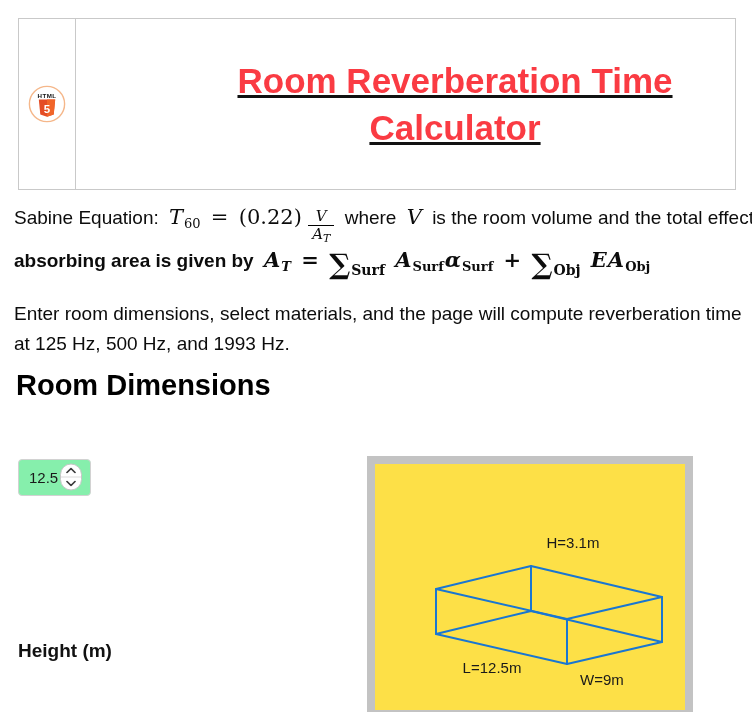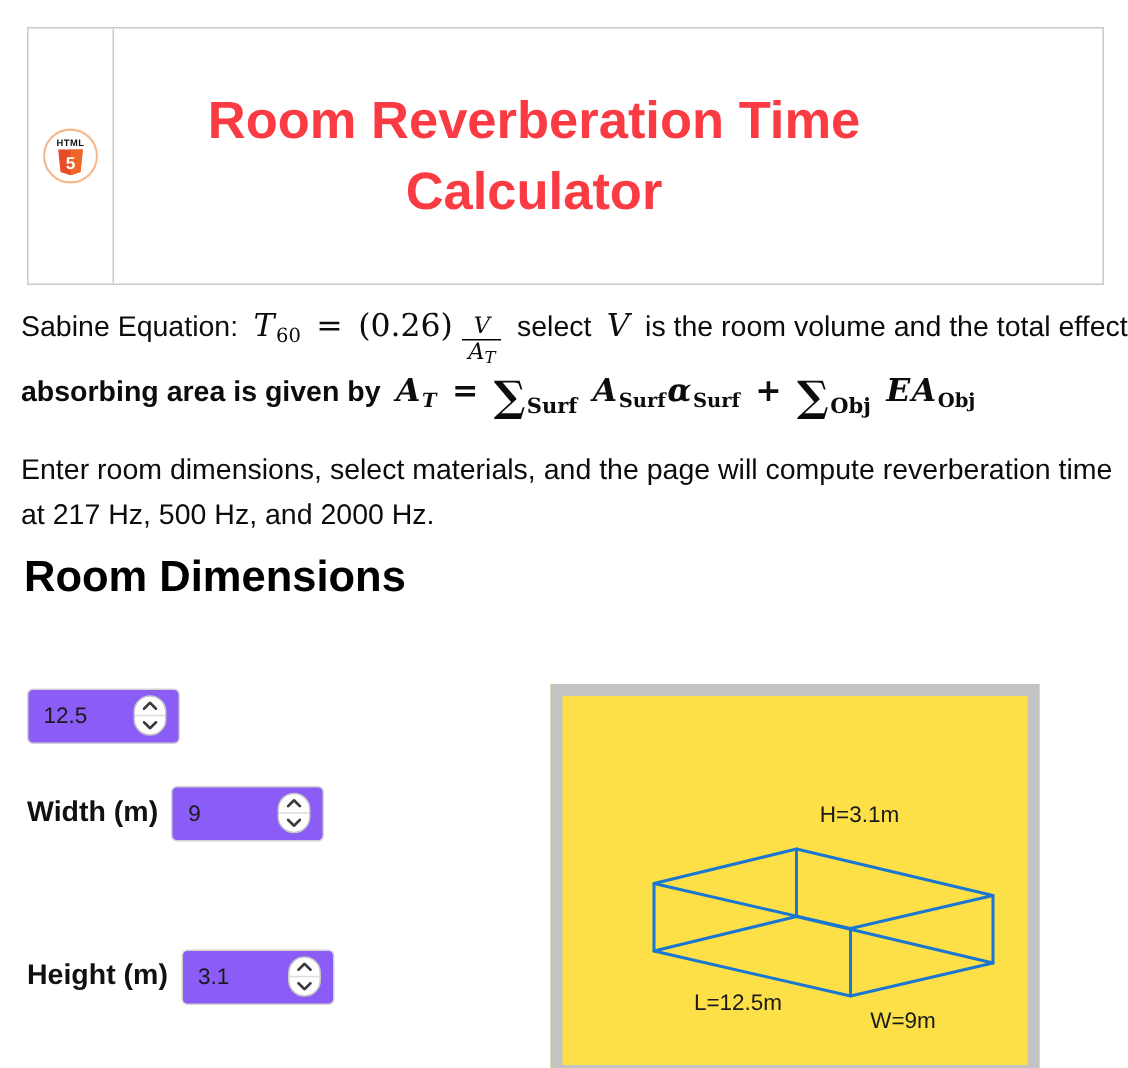--- a/index.html
+++ b/index.html
@@ -3,21 +3,21 @@
 <meta charset="utf-8">
 <style>
   html,body{margin:0;padding:0;background:#fff;}
   #app{position:relative;width:752px;height:712px;background:#fff;overflow:hidden;
        font-family:"Liberation Sans",sans-serif;color:#111;}
 
   
   .header-box{position:absolute;left:18px;top:18px;width:718px;height:172px;
               border:1px solid #c9c9c9;box-sizing:border-box;display:flex;background:#fff;}
   .logo-cell{width:56px;border-right:1px solid #c9c9c9;display:flex;align-items:center;justify-content:center;}
-  .title-cell{flex:1;display:flex;align-items:center;justify-content:flex-start;}
+  .title-cell{flex:1;display:flex;align-items:center;justify-content:flex-end;text-decoration:underline;}
   .page-title{color:#fa3b43;font-weight:bold;font-size:35px;line-height:47px;
               text-align:center;max-width:560px;}
 
   
   .eq-line{position:absolute;left:14px;width:736px;font-size:19px;white-space:nowrap;color:#0c0c0c;}
   .eq-line1{top:205px;}
   .eq-line2{top:247px;font-weight:bold;}
   .eq-line > span{margin-right:5px;}
   .eq-line > span.tight{margin-right:1px;}
   .m{font-family:"DejaVu Serif",serif;font-style:normal;}
@@ -33,22 +33,22 @@
   .frac .fsub{font-size:11px;vertical-align:-3px;}
 
   
   .instructions{position:absolute;left:14px;top:299px;width:737px;font-size:19px;line-height:30px;color:#0c0c0c;}
   .section-title{position:absolute;left:16px;top:369px;font-size:29px;font-weight:bold;color:#000;text-align:center;}
 
   
   .dim-row{position:absolute;left:18px;height:38px;display:flex;align-items:center;}
   .row-length{top:458px;} .row-width{top:523px;} .row-height{top:588px;margin-top:44px;}
   .dim-label{font-size:19px;font-weight:bold;margin-right:9px;white-space:nowrap;}
-  .num-input{position:relative;width:102px;height:37px;border:1px solid #d2d2d2;border-radius:4px;
-             background:#8b5cf6;box-sizing:border-box;}
+  .num-input{position:relative;width:73px;height:37px;border:1px solid #d2d2d2;border-radius:4px;
+             background:#86efac;box-sizing:border-box;}
   .num-value{position:absolute;left:10px;top:0;width:42px;height:100%;border:none;outline:none;
              font-family:"Liberation Sans",sans-serif;font-size:15px;color:#1a1a1a;background:transparent;padding:0;}
   .stepper{position:absolute;right:8px;top:50%;transform:translateY(-50%);width:22px;height:27px;
            border:1px solid #c6c6c6;border-radius:11px;background:#fff;display:flex;flex-direction:column;
            box-sizing:border-box;overflow:hidden;}
   .stepper-half{flex:1;display:flex;align-items:center;justify-content:center;cursor:pointer;}
   .stepper-half.up{border-bottom:1px solid #dcdcdc;}
 
   
   .room-canvas-frame{position:absolute;left:367px;top:456px;width:310px;height:246px;
@@ -72,42 +72,42 @@
     </div>
     <div class="title-cell">
       <div class="page-title">Room Reverberation Time Calculator</div>
     </div>
   </div>
 
   <div class="eq-line eq-line1">
     <span>Sabine Equation:</span>
     <span class="mi big tight">T</span><span class="m sub">60</span>
     <span class="m big">=</span>
-    <span class="m big tight">(0.26)</span>
+    <span class="m big tight">(0.22)</span>
     <span class="frac">
       <span class="fnum mi">V</span>
       <span class="fden"><span class="mi">A</span><span class="mi fsub">T</span></span>
     </span>
-    <span>select</span>
+    <span>where</span>
     <span class="mi big">V</span>
     <span>is the room volume and the total effective</span>
   </div>
 
   <div class="eq-line eq-line2">
     <span>absorbing area is given by</span>
     <span class="mi big tight">A</span><span class="mi sub">T</span>
     <span class="m big">=</span>
     <span class="m sum tight">∑</span><span class="m ssub">Surf</span>
     <span class="mi big tight">A</span><span class="m ssub2 tight">Surf</span><span class="mi big tight">α</span><span class="m ssub2">Surf</span>
     <span class="m big">+</span>
     <span class="m sum tight">∑</span><span class="m ssub">Obj</span>
     <span class="mi big tight">E</span><span class="mi big tight">A</span><span class="m ssub2">Obj</span>
   </div>
 
-  <div class="instructions">Enter room dimensions, select materials, and the page will compute reverberation time at 217 Hz, 500 Hz, and 2000 Hz.</div>
+  <div class="instructions">Enter room dimensions, select materials, and the page will compute reverberation time at 125 Hz, 500 Hz, and 1993 Hz.</div>
 
   <h2 class="section-title" style="margin:0;">Room Dimensions</h2>
 
   <div class="dim-row row-length">
     <div class="num-input">
       <input class="num-value" type="text" value="12.5" style="">
       <div class="stepper">
         <div class="stepper-half up">
           <svg width="10" height="6" viewBox="0 0 10 6">
               <polyline points="1,5 5,1 9,5" fill="none" stroke="#3a3a3a" stroke-width="1.7" stroke-linecap="round" stroke-linejoin="round"></polyline>
@@ -115,56 +115,23 @@
         </div>
         <div class="stepper-half down">
           <svg width="10" height="6" viewBox="0 0 10 6">
               <polyline points="1,1 5,5 9,1" fill="none" stroke="#3a3a3a" stroke-width="1.7" stroke-linecap="round" stroke-linejoin="round"></polyline>
             </svg>
         </div>
       </div>
     </div>
   </div>
 
-  <div class="dim-row row-width">
-    <span class="dim-label">Width (m)</span>
-    <div class="num-input">
-      <input class="num-value" type="text" value="9" style="">
-      <div class="stepper">
-        <div class="stepper-half up">
-          <svg width="10" height="6" viewBox="0 0 10 6">
-              <polyline points="1,5 5,1 9,5" fill="none" stroke="#3a3a3a" stroke-width="1.7" stroke-linecap="round" stroke-linejoin="round"></polyline>
-            </svg>
-        </div>
-        <div class="stepper-half down">
-          <svg width="10" height="6" viewBox="0 0 10 6">
-              <polyline points="1,1 5,5 9,1" fill="none" stroke="#3a3a3a" stroke-width="1.7" stroke-linecap="round" stroke-linejoin="round"></polyline>
-            </svg>
-        </div>
-      </div>
-    </div>
-  </div>
 
   <div class="dim-row row-height">
     <span class="dim-label">Height (m)</span>
-    <div class="num-input">
-      <input class="num-value" type="text" value="3.1" style="">
-      <div class="stepper">
-        <div class="stepper-half up">
-          <svg width="10" height="6" viewBox="0 0 10 6">
-              <polyline points="1,5 5,1 9,5" fill="none" stroke="#3a3a3a" stroke-width="1.7" stroke-linecap="round" stroke-linejoin="round"></polyline>
-            </svg>
-        </div>
-        <div class="stepper-half down">
-          <svg width="10" height="6" viewBox="0 0 10 6">
-              <polyline points="1,1 5,5 9,1" fill="none" stroke="#3a3a3a" stroke-width="1.7" stroke-linecap="round" stroke-linejoin="round"></polyline>
-            </svg>
-        </div>
-      </div>
-    </div>
   </div>
 
   <div class="room-canvas-frame">
     <svg width="310" height="246" viewBox="0 0 310 246">
       <g stroke="#1976d2" stroke-width="2" fill="none" stroke-linejoin="round" stroke-linecap="round">
 
         <polygon points="61,125 156,102 287,133 192,155"></polygon>
 
         <polygon points="61,170 156,147 287,178 192,200"></polygon>
 

